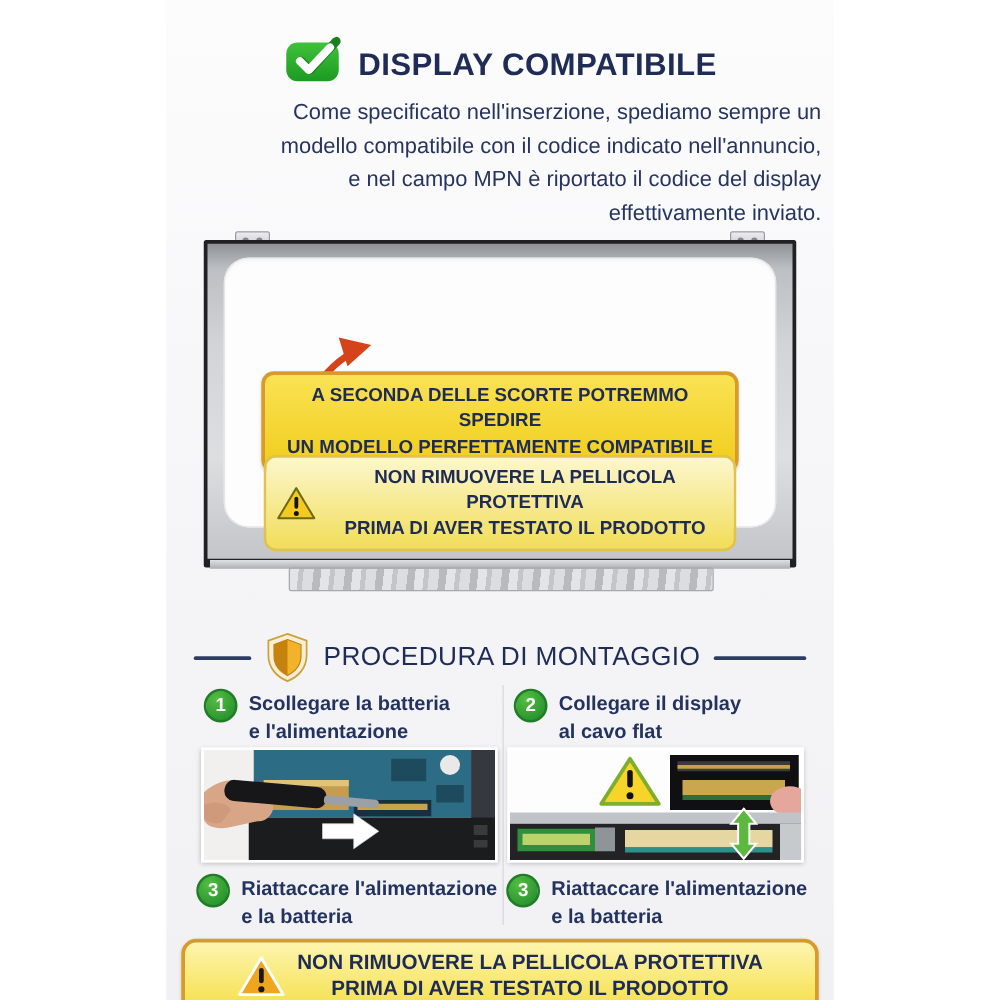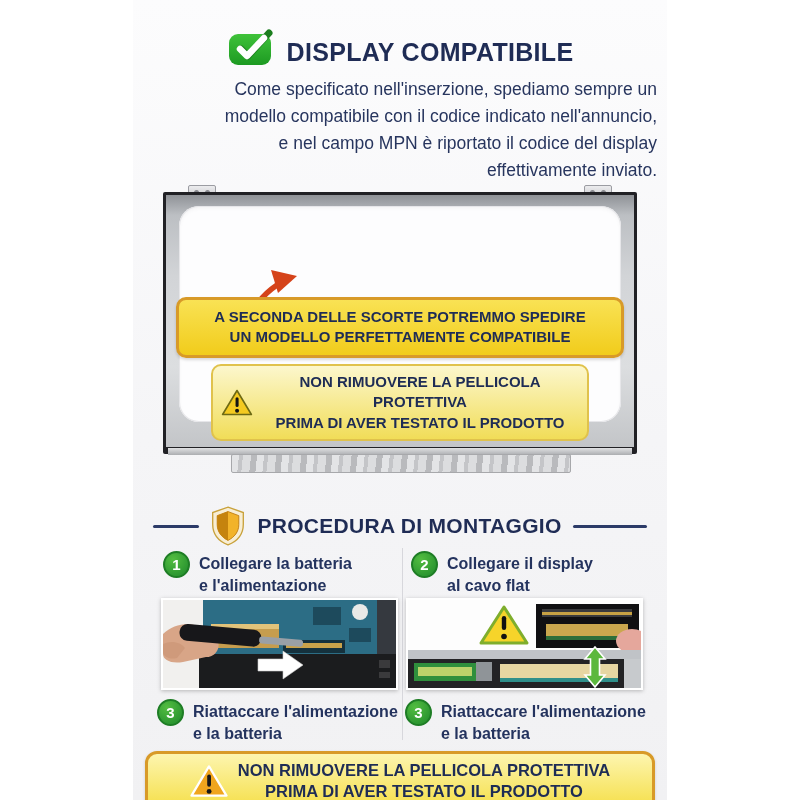--- a/index.html
+++ b/index.html
@@ -26,31 +26,31 @@
     background:linear-gradient(180deg,#8f9297 0%,#bcbfc3 8%,#d2d4d7 32%,#dcdee0 68%,#c3c5c8 100%);}
   .panel-screen{position:absolute;left:16px;right:16px;top:14px;bottom:32px;background:#fdfdfe;
     border-radius:20px;box-shadow:inset 0 0 0 1px #e6e6e9, inset 0 2px 4px rgba(0,0,0,.05);}
   .panel-lip{position:absolute;top:263px;left:5px;right:5px;height:7px;
     background:linear-gradient(#e0e1e3,#abadb0);}
   .foil{position:absolute;top:269px;left:68px;width:340px;height:19px;border:1px solid #a7a8ab;border-radius:2px;
     background:repeating-linear-gradient(96deg,#e3e4e6 0 7px,#c4c5c8 7px 11px,#dcdddf 11px 19px,#b9babd 19px 25px);box-sizing:border-box;}
   .red-arrow{position:absolute;left:78px;top:80px;width:60px;height:58px;}
   .panel-label{position:absolute;left:50%;transform:translateX(-50%);box-sizing:border-box;text-align:center;
     font-weight:bold;font-size:15px;line-height:1.35;color:#1e2c55;white-space:pre-line;border-radius:10px;}
-  .label-stock{top:112px;width:448px;padding:7px 6px;background:linear-gradient(#f9e254,#f1cc1b);
+  .label-stock{top:112px;width:382px;padding:7px 6px;background:linear-gradient(#f9e254,#f1cc1b);
     border:3px solid #d89a28;box-shadow:0 2px 3px rgba(0,0,0,.15);}
   .label-film{top:179px;width:378px;padding:6px 8px;background:linear-gradient(#fcf7cd,#f1dd58);
     border:2px solid #e0c24c;display:flex;align-items:center;justify-content:center;gap:8px;}
   .label-film .warn-svg{flex:0 0 auto;width:32px;height:29px;}
 
   
   .proc-header{position:absolute;top:506px;left:133px;width:534px;display:flex;align-items:center;justify-content:center;gap:11px;}
   .rule{height:3px;background:#2c3b68;border-radius:2px;}
   .rule-left{width:46px}.rule-right{width:74px}
-  .proc-title{font-size:21px;font-weight:bold;color:#1f2c55;letter-spacing:.3px;}
+  .proc-title{font-size:21px;font-weight:normal;color:#1f2c55;letter-spacing:.3px;}
   .shield-svg{width:36px;height:40px;}
 
   
   .col-divider{position:absolute;left:402px;top:548px;width:1px;height:192px;background:#d7d7dc;}
   .step{position:absolute;display:flex;gap:9px;align-items:flex-start;}
   .badge{flex:0 0 auto;width:27px;height:27px;border-radius:50%;box-sizing:border-box;border:2px solid #1e7d25;
     background:radial-gradient(circle at 35% 28%,#53bd41,#2b9630 75%);color:#fff;font-weight:bold;font-size:15px;
     display:flex;align-items:center;justify-content:center;}
   .step-text{font-size:16px;font-weight:bold;color:#24335e;line-height:1.35;white-space:pre-line;padding-top:2px;}
   .step-1{left:163px;top:551px}.step-2{left:411px;top:551px}
@@ -141,21 +141,21 @@
       <path d="M20 6 L8 10.5 V20.5 C8 28.5 13 34.5 20 38 Z" fill="#c5830e"></path>
     </svg>
     <div class="proc-title">PROCEDURA DI MONTAGGIO</div>
     <div class="rule rule-right"></div>
   </div>
 
   <div class="col-divider"></div>
 
   <div class="step step-1">
     <div class="badge">1</div>
-    <div class="step-text">Collegare la batteria
+    <div class="step-text">Scollegare la batteria
 e l'alimentazione</div>
   </div>
   <div class="step step-2">
     <div class="badge">2</div>
     <div class="step-text">Collegare il display
 al cavo flat</div>
   </div>
 
   <div class="photo photo-left">
     <svg viewBox="0 0 233 88">

